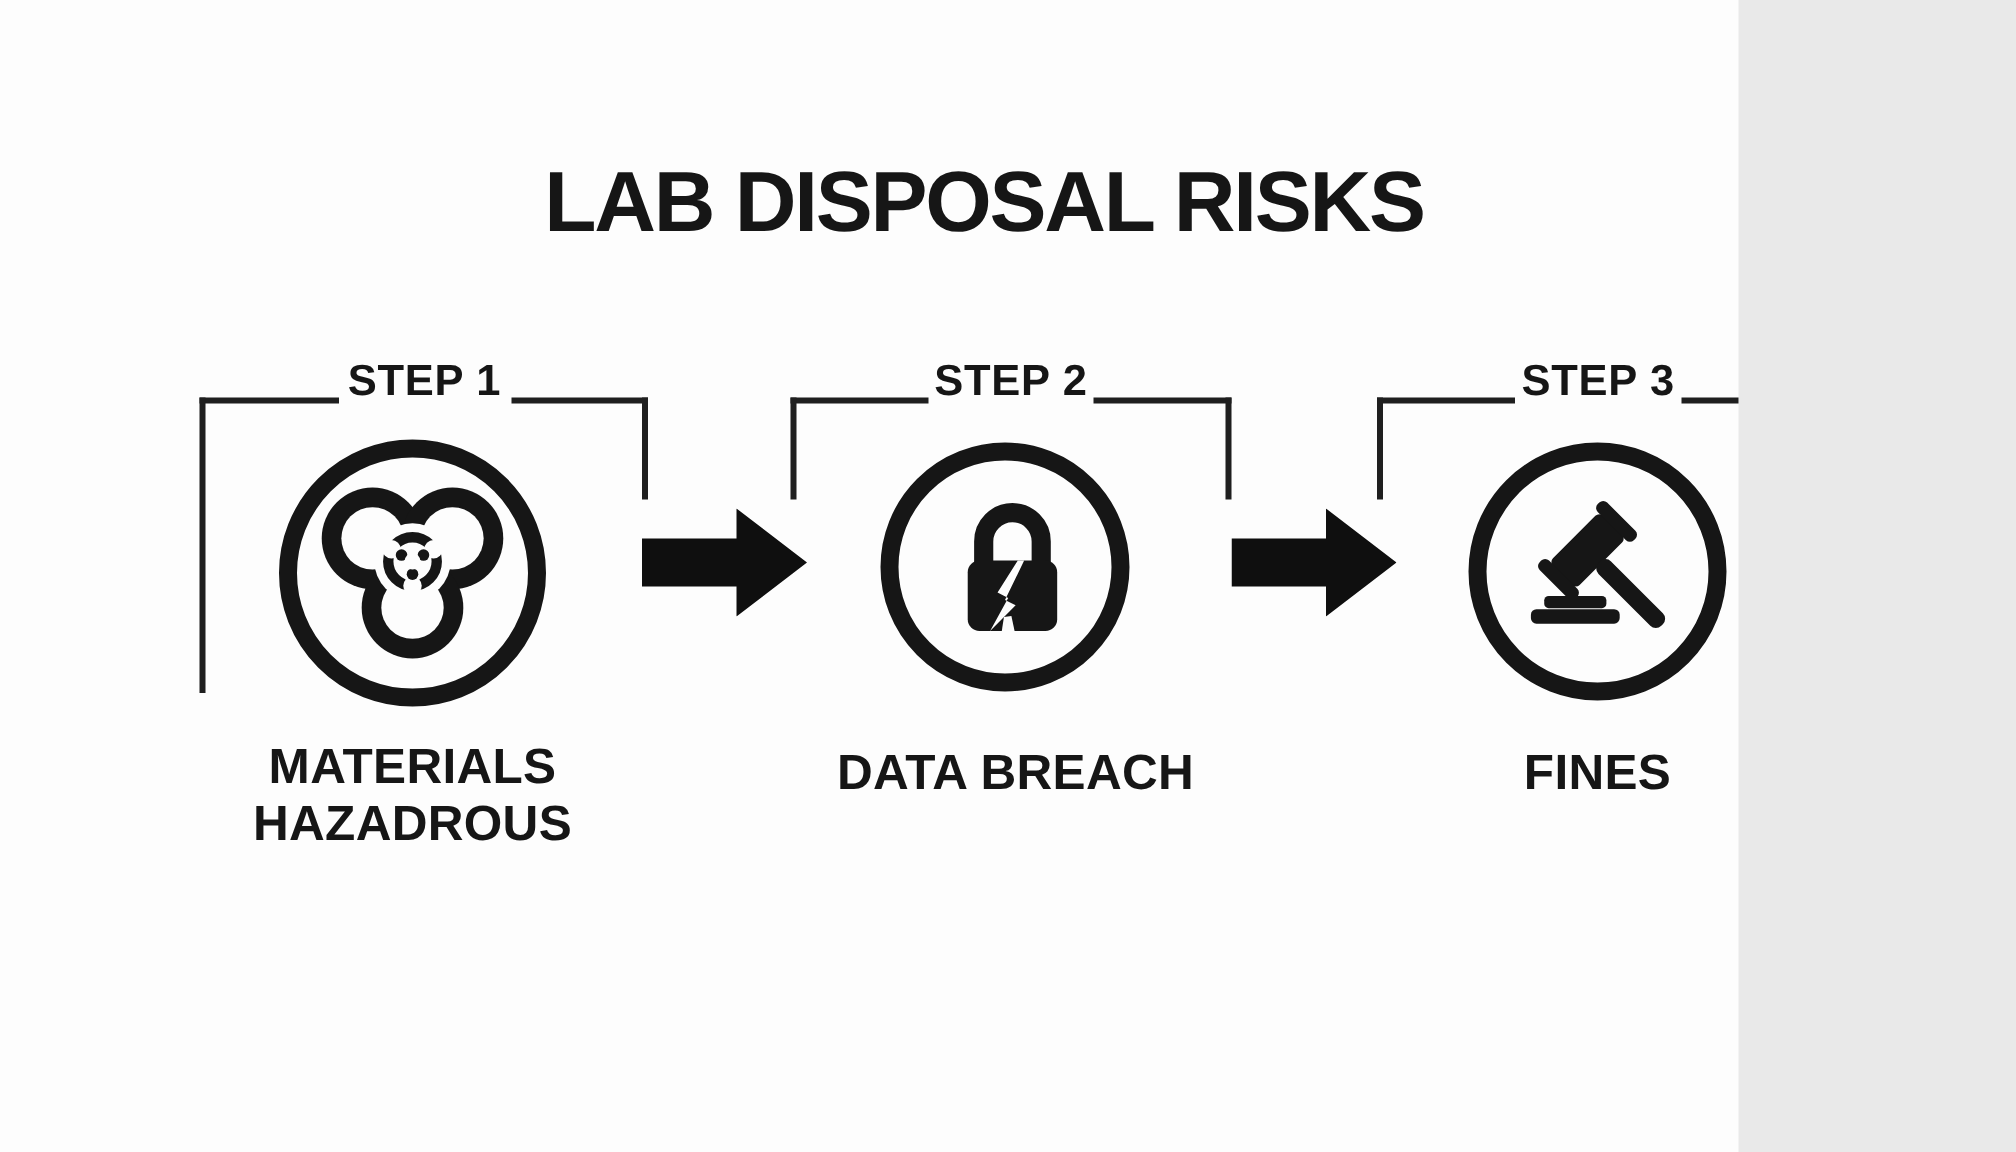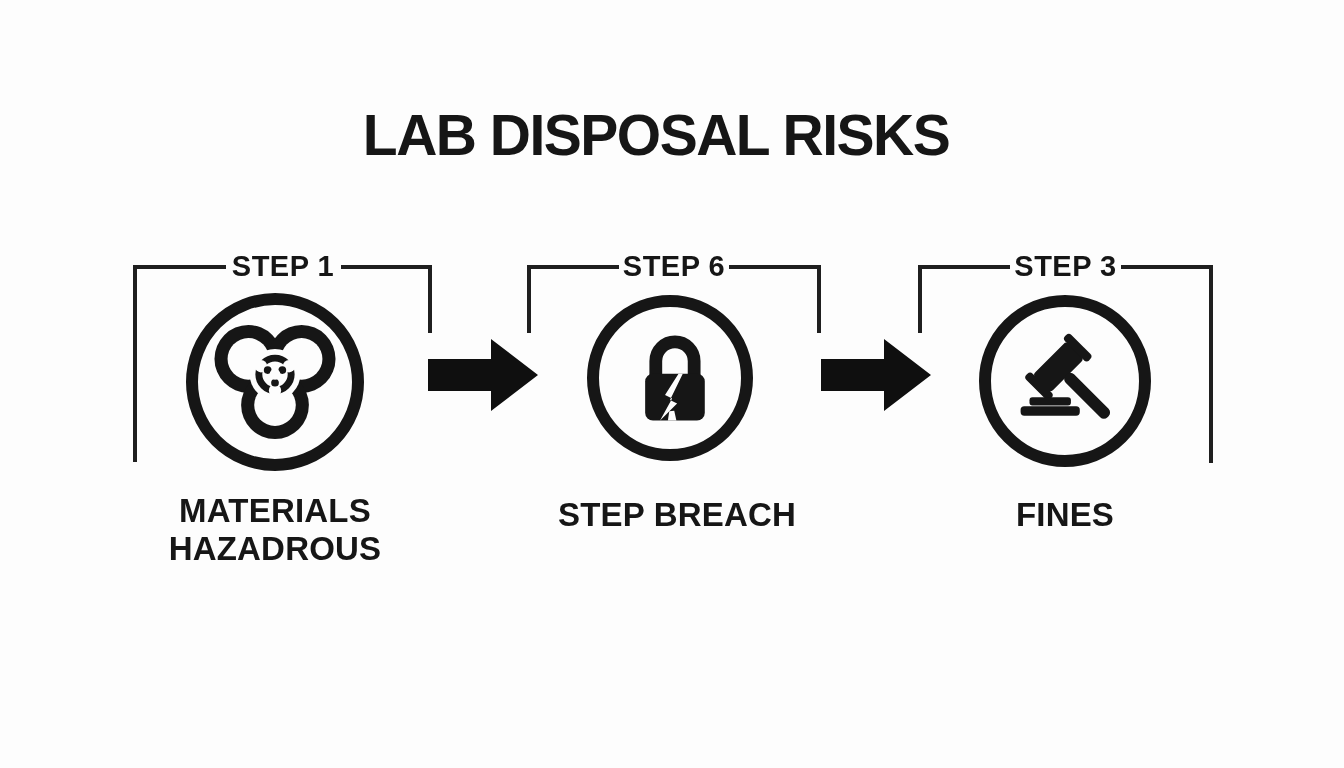--- a/index.html
+++ b/index.html
@@ -5,38 +5,38 @@
   :root{
     --ink:#161616;
     --line:#1f1f1f;
     --bg:#fdfdfd;
   }
   *{margin:0;padding:0;box-sizing:border-box;}
   html,body{background:#e9e9e9;}
   body{font-family:"Liberation Sans","DejaVu Sans",sans-serif;}
   .canvas{
     position:relative;
-    width:1344px;height:768px;
+    width:1159px;height:768px;
     background:var(--bg);
     overflow:hidden;
   }
   .title{
     position:absolute;
     left:0;top:102px;width:1312px;
     text-align:center;
     font-size:57px;
     font-weight:800;
     letter-spacing:-1.5px;
     color:var(--ink);
     white-space:nowrap;
   }
   .seg{position:absolute;background:var(--line);}
   .step-label{
     position:absolute;
-    top:250px;
+    top:238px;
     text-align:center;
     font-size:29px;
     font-weight:800;
     letter-spacing:0.5px;
     color:var(--ink);
     white-space:nowrap;
   }
   .circle{
     position:absolute;
     border:12px solid var(--ink);
@@ -105,33 +105,33 @@
 
   <svg class="arrow" style="left:428px;top:339px;" width="110" height="72" viewBox="0 0 110 72">
     <polygon points="0,20 63,20 63,0 110,36 63,72 63,52 0,52"></polygon>
   </svg>
 
   <div>
     <div class="seg" style="left:527px;top:265px;width:92px;height:4px;"></div>
     <div class="seg" style="left:729px;top:265px;width:92px;height:4px;"></div>
     <div class="seg" style="left:527px;top:265px;width:4px;height:68px;"></div>
     <div class="seg" style="left:817px;top:265px;width:4px;height:68px;"></div>
-    <div class="step-label" style="left:619px;width:110px;">STEP 6</div>
+    <div class="step-label" style="left:619px;width:110px;">STEP 2</div>
 
     <div class="circle" style="left:587px;top:295px;width:166px;height:166px;">
       <svg viewBox="0 0 200 200" aria-hidden="true">
         <path class="icon-stroke" d="M 80,96 V 76 A 27 27 0 0 1 134,76 V 96" stroke-width="18"></path>
         <rect class="icon-fill" x="65" y="94" width="84" height="66" rx="11"></rect>
         <polygon class="icon-bg" points="112,94 93,124 103,129 86,160 110,136 100,131 118,94"></polygon>
         <polygon class="icon-bg" points="97,160 109,160 106,146 99,147"></polygon>
       </svg>
     </div>
 
     <div class="step-name" style="left:507px;top:496px;">
-      <div>STEP BREACH</div>
+      <div>DATA BREACH</div>
       <div></div>
     </div>
   </div>
 
   <svg class="arrow" style="left:821px;top:339px;" width="110" height="72" viewBox="0 0 110 72">
     <polygon points="0,20 63,20 63,0 110,36 63,72 63,52 0,52"></polygon>
   </svg>
 
   <div>
     <div class="seg" style="left:918px;top:265px;width:92px;height:4px;"></div>

